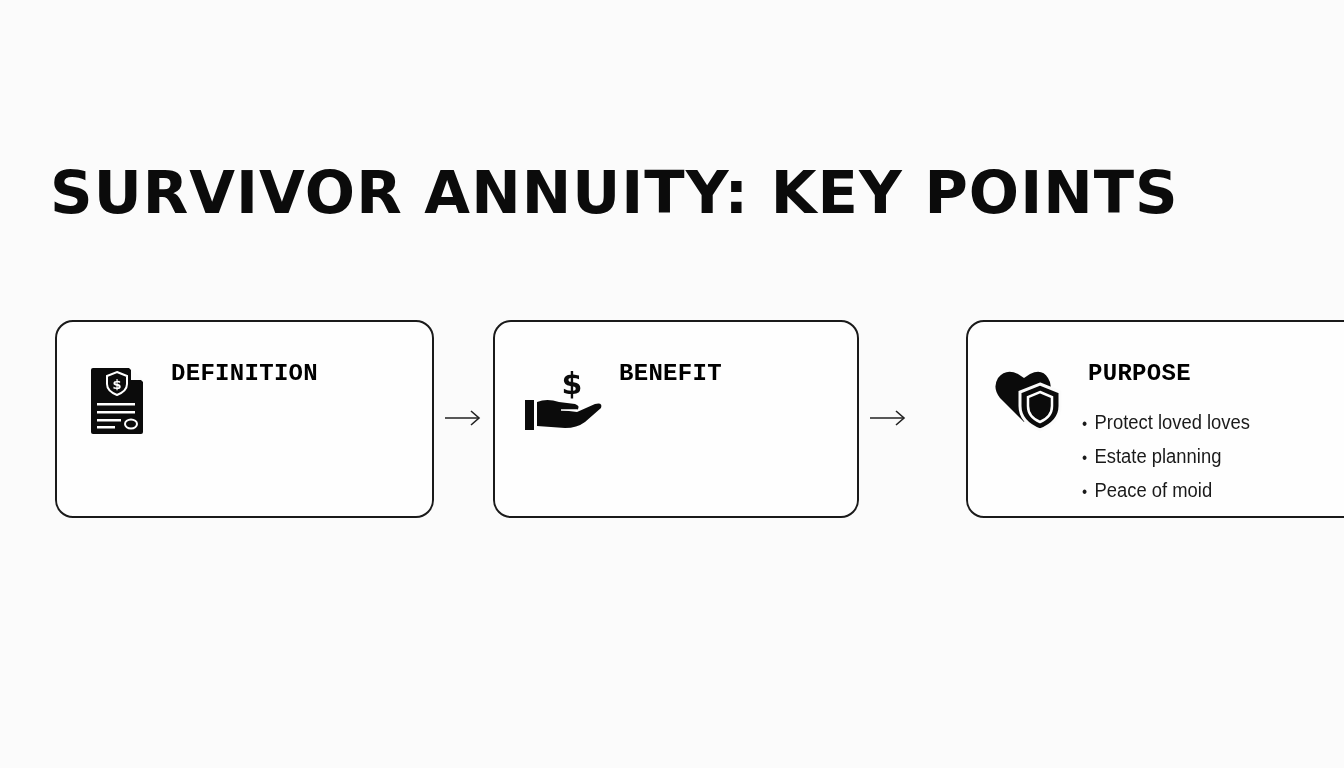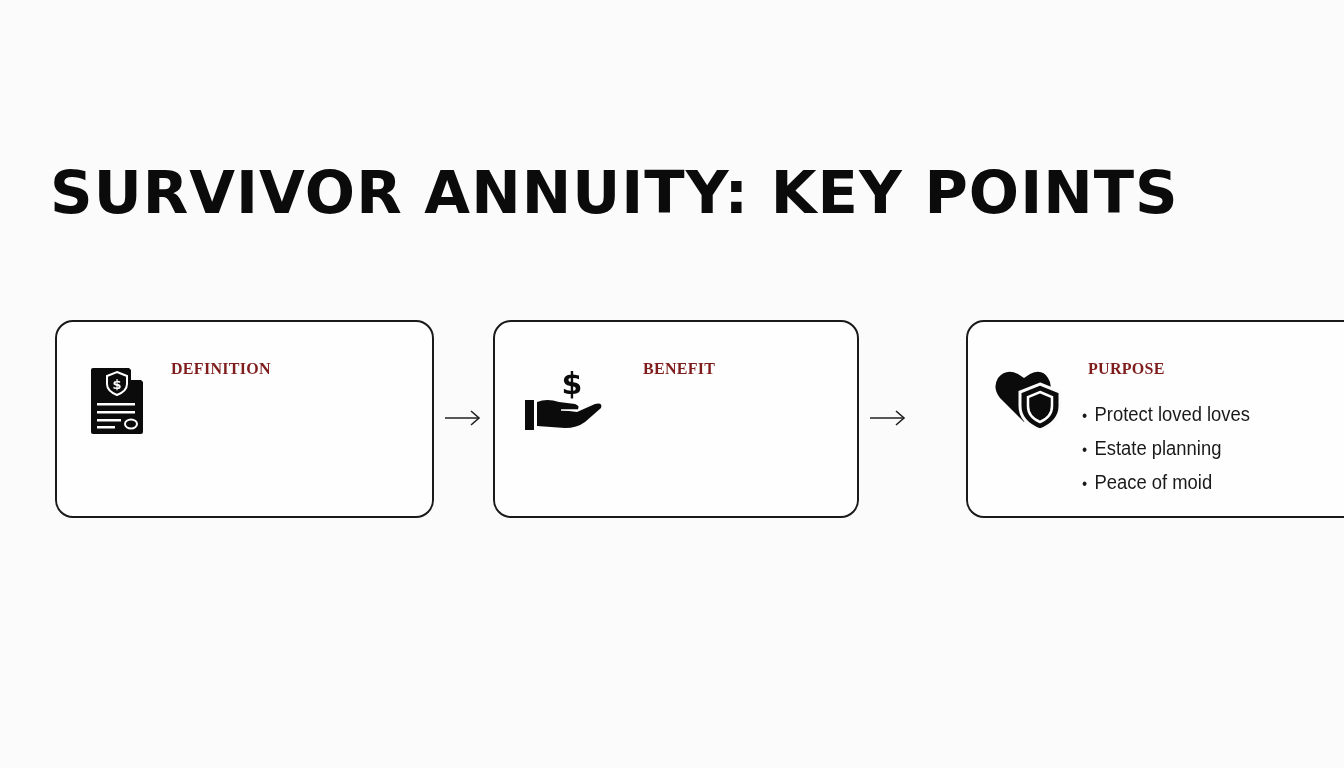--- a/index.html
+++ b/index.html
@@ -18,22 +18,22 @@
     transform: scaleX(1.02); transform-origin: left;
   }
   .card {
     position: absolute; top: 320px; height: 198px;
     border: 2px solid #1a1a1a; border-radius: 18px;
     background: #fefefe; box-sizing: border-box;
   }
   .card .icon { position: absolute; }
   .card .heading {
     position: absolute; top: 38px;
-    font-family: Liberation Serif, serif;
-    font-weight: bold; font-size: 16px; letter-spacing: 0.3px; color: #7f1d1d;
+    font-family: Liberation Mono, monospace;
+    font-weight: bold; font-size: 24px; letter-spacing: 0.3px; color: #000000;
   }
   .card ul {
     position: absolute; top: 76px; margin: 0; padding: 0; list-style: none;
   }
   .card li {
     font-family: "Liberation Sans", sans-serif;
     font-size: 20px; line-height: 32px; color: #1a1a1a; white-space: nowrap;
     transform: scaleX(0.92); transform-origin: left;
   }
   .card li::before { content: "\2022"; margin-right: 8px; font-size: 16px; }
@@ -70,37 +70,37 @@
 
 <div class="card" style="left:493px; width:366px;">
   <span class="icon" style="left:30px; top:44px;">
     <svg width="80" height="66" viewBox="0 0 80 66">
       <text x="47" y="28" font-size="30" font-weight="bold" text-anchor="middle" fill="#0b0b0b" font-family="DejaVu Sans, sans-serif">$</text>
       <rect x="0" y="34" width="9" height="30" fill="#0b0b0b"></rect>
       <path d="M12 36 Q22 32 34 36 L50 38 Q56 40 52 44 L36 44 L52 46 L70 38 Q78 36 76 42 L60 56 Q52 62 40 62 L12 60 Z" fill="#0b0b0b"></path>
       <path d="M36 44 L52 44" stroke="#fff" stroke-width="1.5"></path>
     </svg>
   </span>
-  <div class="heading" style="left:148px;text-align:center;">BENEFIT</div>
+  <div class="heading" style="left:124px;text-align:center;">BENEFIT</div>
 </div>
 
 <span class="arrow" style="left:869px;">
   <svg width="38" height="20" viewBox="0 0 38 20">
     <line x1="1" y1="10" x2="35" y2="10" stroke="#222" stroke-width="1.6"></line>
     <polyline points="27,3 35,10 27,17" fill="none" stroke="#222" stroke-width="1.6"></polyline>
   </svg>
 </span>
 
 <div class="card" style="left:966px; width:400px;">
   <span class="icon" style="left:26px; top:44px;">
     <svg width="70" height="66" viewBox="0 0 70 66">
       <path d="M30 56 L6 32 Q-2 22 4 12 Q12 2 24 8 L30 12 L36 8 Q48 2 54 12 Q58 18 56 24 Z" fill="#0b0b0b"></path>
       <path d="M46 18 L66 26 V40 Q66 56 46 64 Q26 56 26 40 V26 Z" fill="#0b0b0b" stroke="#fbfbfb" stroke-width="3"></path>
       <path d="M46 26 L58 31 V40 Q58 51 46 56 Q34 51 34 40 V31 Z" fill="none" stroke="#fff" stroke-width="2.5"></path>
     </svg>
   </span>
   <div class="heading" style="left:120px;">PURPOSE</div>
-  <ul style="left:114px;">
+  <ul style="left:114px;margin-top:8px;">
     <li>Protect loved loves</li>
     <li>Estate planning</li>
     <li>Peace of moid</li>
   </ul>
 </div>
 
 </body></html>

